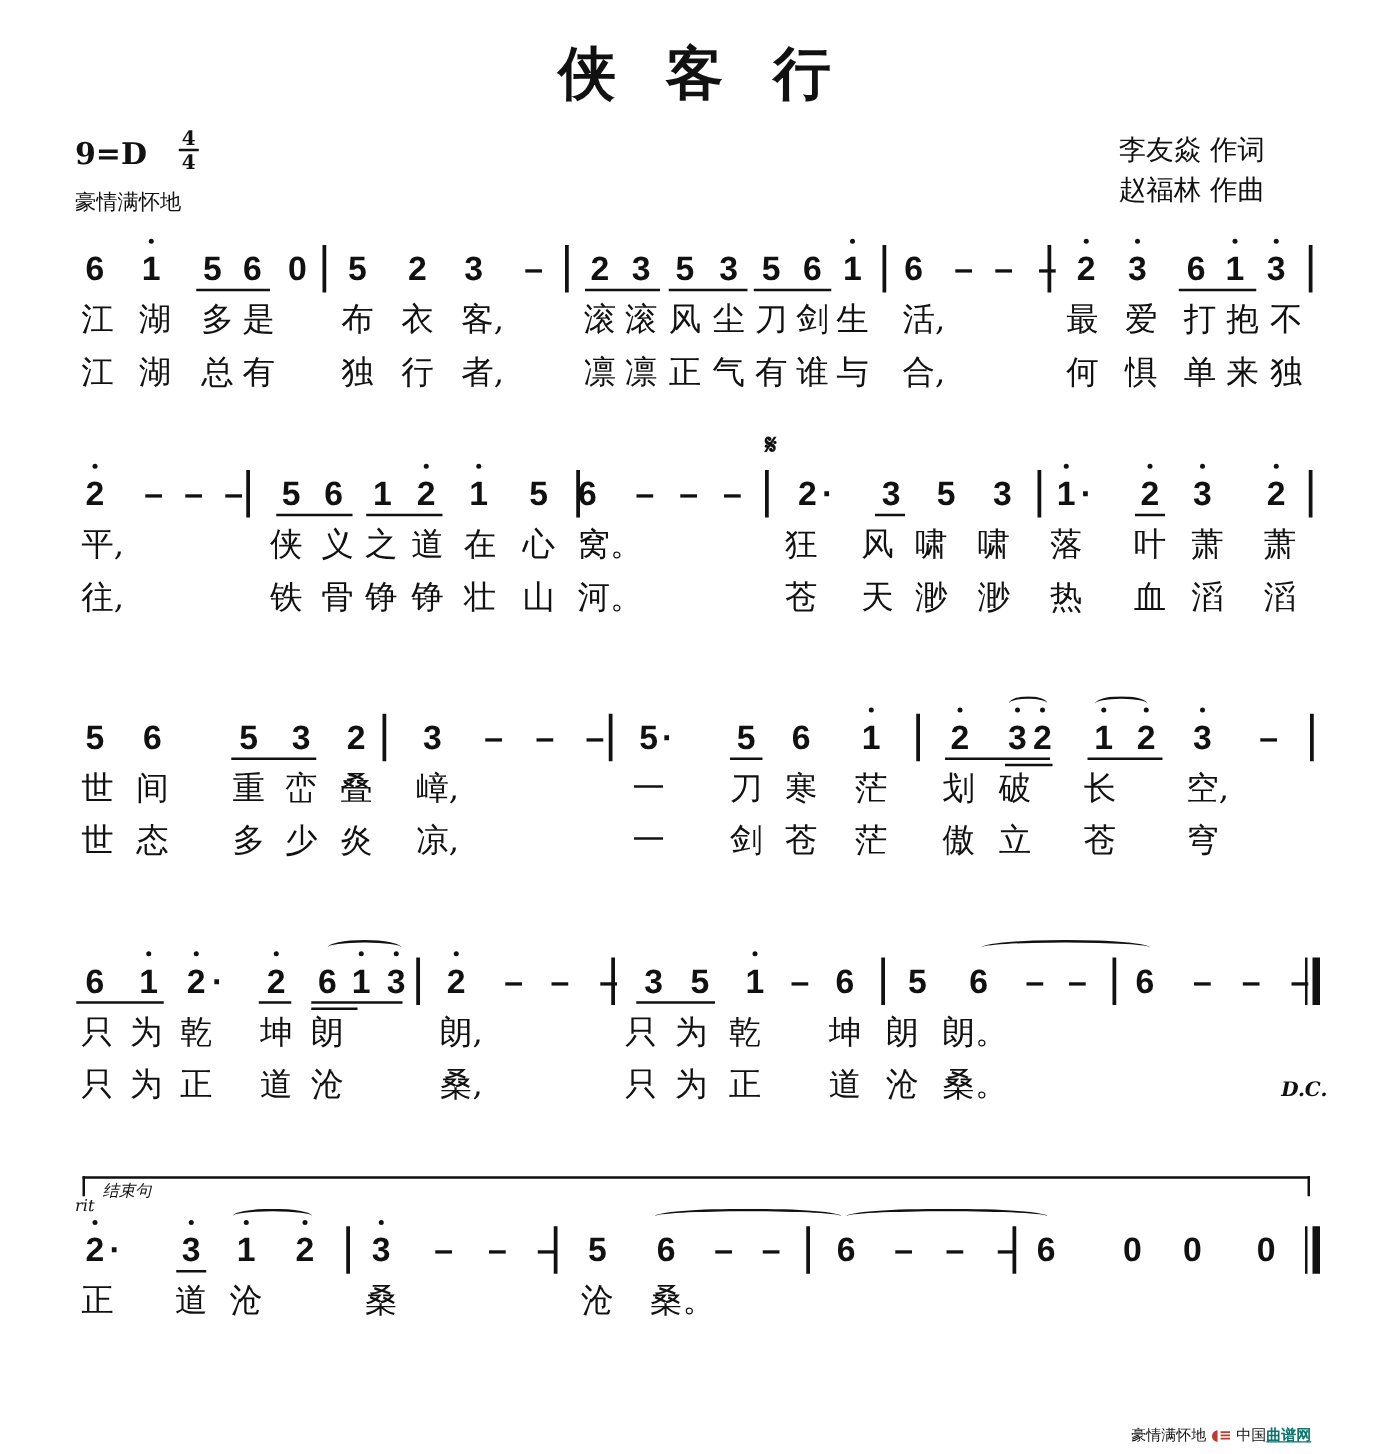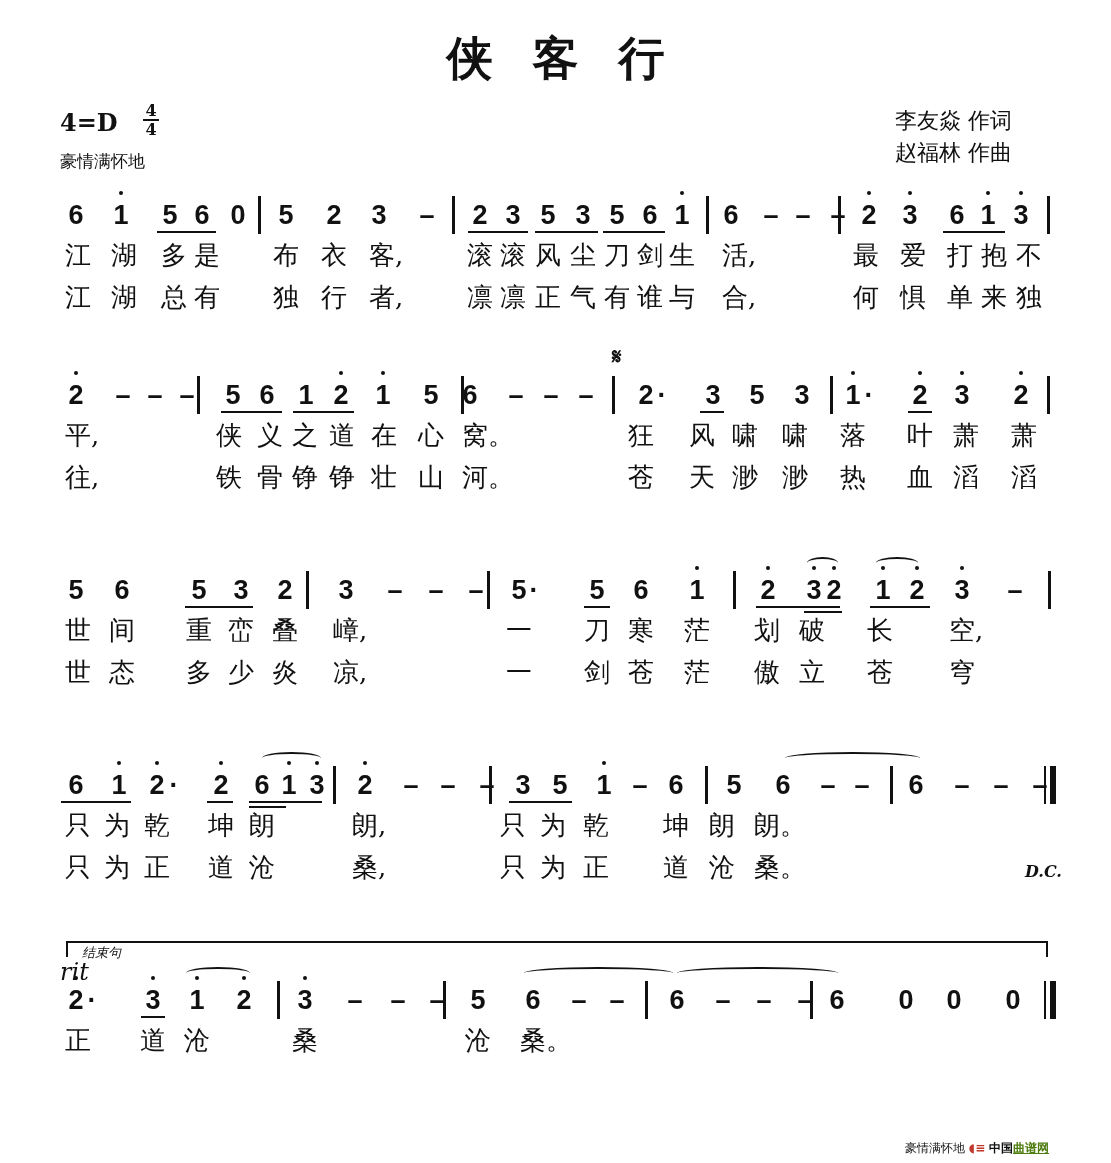--- a/index.html
+++ b/index.html
@@ -16,28 +16,28 @@
     .n .dot { position:absolute; left:9px; top:-9px; width:4px; height:4px; background:#111; border-radius:50%; }
     .bar { position:absolute; top:-4px; width:3px; height:38px; background:#111; }
     .ul { position:absolute; height:2px; background:#111; top:31px; }
     .ul2 { position:absolute; height:2px; background:#111; top:36px; }
     .lyr { position:absolute; font-family:"DejaVu Serif", serif; font-size:26px; white-space:pre; letter-spacing:0px; }
     .slur { position:absolute; border-top:2px solid #111; border-radius:50% 50% 0 0; height:10px; }
     .dbar { position:absolute; width:6px; height:38px; background:#111; top:-4px; }
     .dbar2 { position:absolute; width:2px; height:38px; background:#111; top:-4px; }
     .footer { left:905px; top:1140px; font-family:"DejaVu Sans", sans-serif; font-size:12px; }
     .footer .logo { color:#c0392b; font-weight:bold; }
-    .footer .brand { color:#4d7c0f; font-weight:bold;text-decoration:underline; }
+    .footer .brand { color:#0f766e; font-weight:bold;text-decoration:underline; }
   </style>
 </head>
 <body>
 
 <div class="abs title">侠客行</div>
 
-<div class="abs key">4=D</div>
+<div class="abs key">9=D</div>
 <div class="abs ts">
   <div>4</div>
   <div class="line"></div>
   <div>4</div>
 </div>
 <div class="abs mood">豪情满怀地</div>
 <div class="abs credits">
   <div>李友焱 作词</div>
   <div>赵福林 作曲</div>
 </div>
@@ -321,21 +321,21 @@
     <div class="lyr" style="left: 540px; top: 42px;">为</div>
     <div class="lyr" style="left: 583px; top: 42px;">正</div>
     <div class="lyr" style="left: 663px; top: 42px;">道</div>
     <div class="lyr" style="left: 709px; top: 42px;">沧</div>
     <div class="lyr" style="left: 754px; top: 42px;">桑。</div>
   </div>
 <div class="abs" style="left:1025px;top:862px;font-family:'DejaVu Serif',serif;font-style:italic;font-weight:bold;font-size:16px">D.C.</div>
 
 <div class="abs" style="left:66px;top:941px;width:978px;height:14px;border-top:2px solid #111;border-left:2px solid #111;border-right:2px solid #111"></div>
 <div class="abs" style="left:82px;top:944px;font-family:'DejaVu Sans',sans-serif;font-style:italic;font-size:13px">结束句</div>
-<div class="abs" style="left:60px;top:958px;font-family:'DejaVu Serif',serif;font-style:italic;font-size:24px">rit</div>
+<div class="abs" style="left:60px;top:958px;font-family:'DejaVu Serif',serif;font-style:italic;font-size:13px">rit</div>
 <div class="abs row" style="top:985px" id="sys5">
     <div class="n" style="left: 65px;"><span>2</span><div class="dot"></div></div>
     <div class="n" style="left: 81px;"><span>·</span></div>
     <div class="n" style="left: 142px;"><span>3</span><div class="dot"></div></div>
     <div class="n" style="left: 186px;"><span>1</span><div class="dot"></div></div>
     <div class="n" style="left: 233px;"><span>2</span><div class="dot"></div></div>
     <div class="n" style="left: 294px;"><span>3</span><div class="dot"></div></div>
     <div class="n" style="left: 344px;"><span>–</span></div>
     <div class="n" style="left: 387px;"><span>–</span></div>
     <div class="n" style="left: 426px;"><span>–</span></div>
@@ -367,14 +367,14 @@
     <div class="lyr" style="left: 140px; top: 0px;">道</div>
     <div class="lyr" style="left: 184px; top: 0px;">沧</div>
     <div class="lyr" style="left: 292px; top: 0px;">桑</div>
     <div class="lyr" style="left: 465px; top: 0px;">沧</div>
     <div class="lyr" style="left: 520px; top: 0px;">桑。</div>
   </div>
 
 <div class="abs footer">
   <span>豪情满怀地</span>
   <span class="logo">◖≡</span>
-  <span style="font-weight:bold">中国</span><span class="brand">曲谱网</span>
+  <span style="font-weight:normal">中国</span><span class="brand">曲谱网</span>
 </div>
 
 </body></html>

